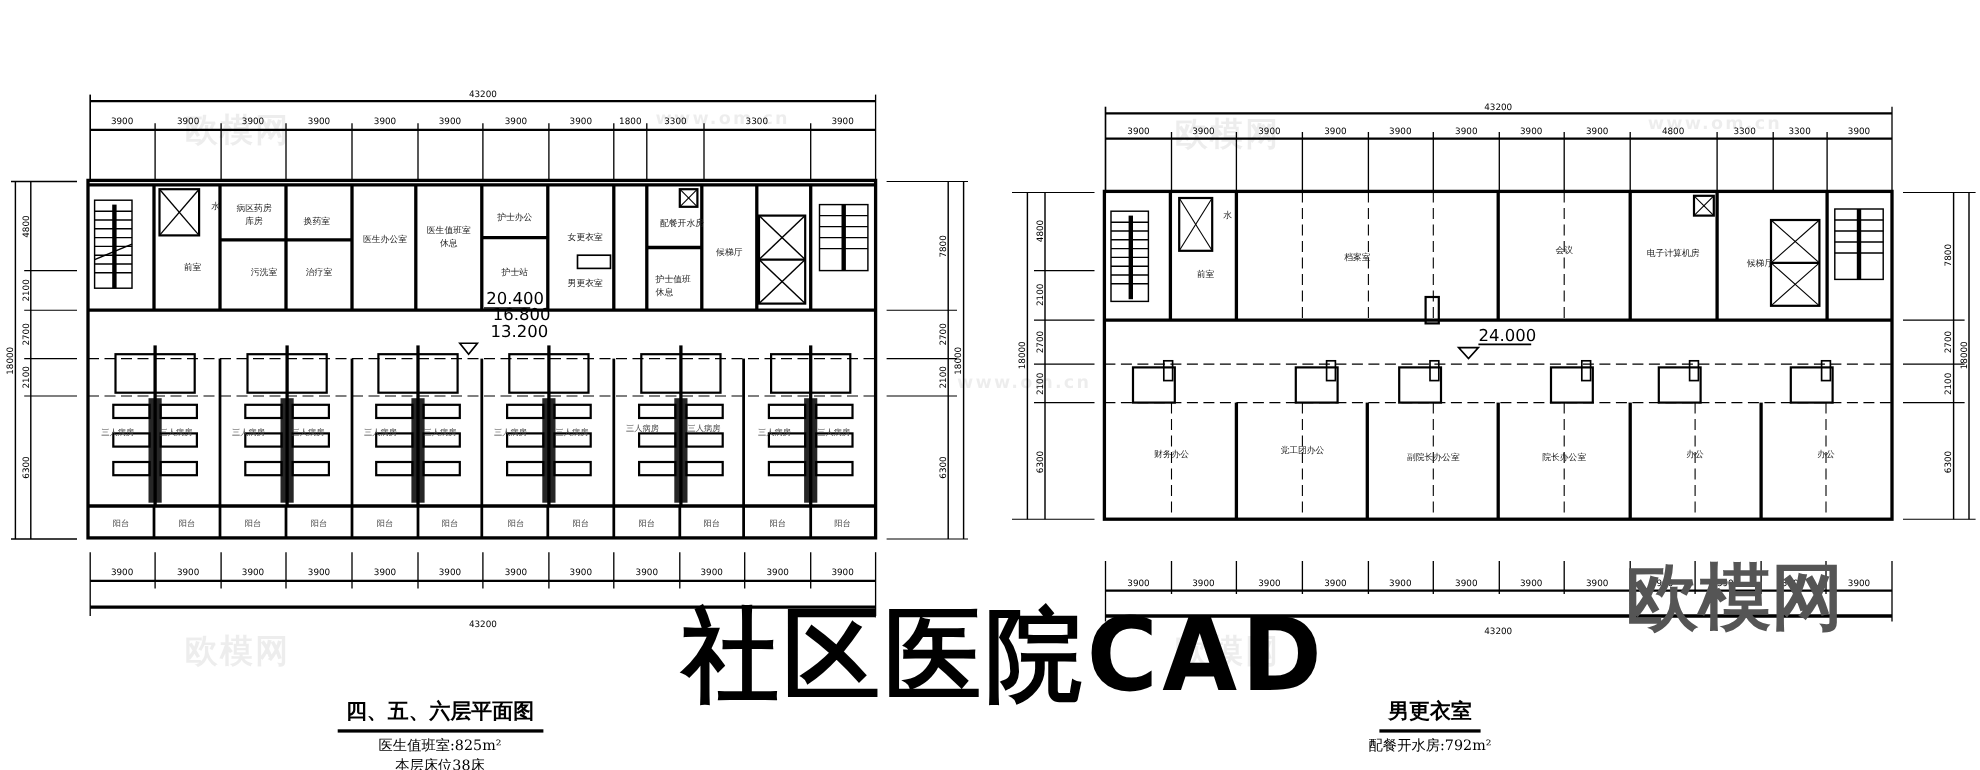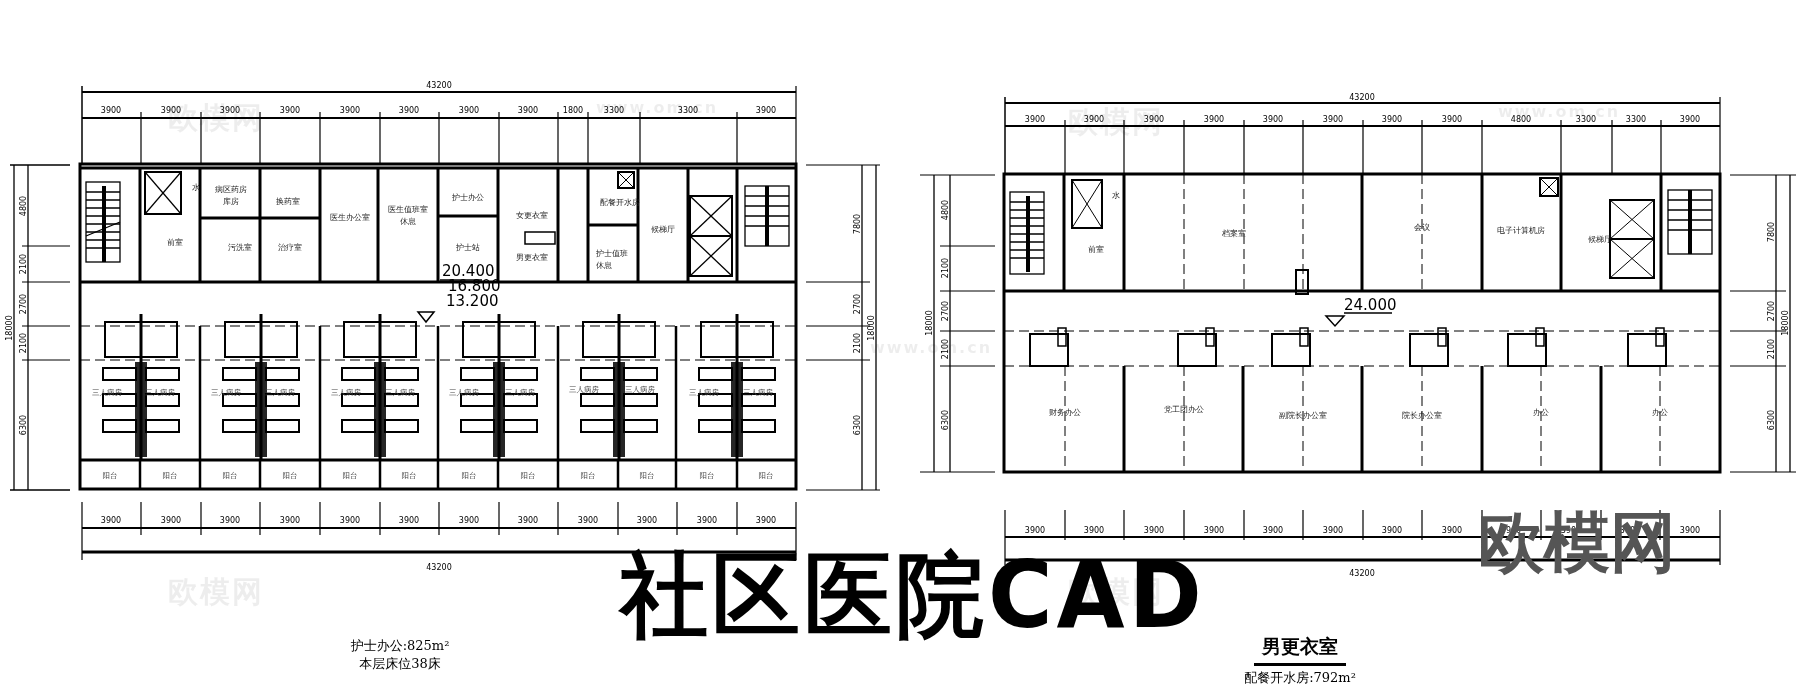--- a/index.html
+++ b/index.html
@@ -467,19 +467,20 @@
 <div class="watermark" style="left:1068px;top:102px;">欧模网</div>
 <div class="watermark watermark-url" style="left:1498px;top:102px;">www.om.cn</div>
 <div class="watermark" style="left:168px;top:572px;">欧模网</div>
 <div class="watermark" style="left:1068px;top:572px;">欧模网</div>
 <div class="watermark watermark-url" style="left:870px;top:338px;">www.om.cn</div>
 
 <div class="big-title">社区医院CAD</div>
 <div class="brand">欧模网</div>
 
 <div class="caption" style="left:300px;top:634px;width:200px;">
-  <div class="cap-line">护士办公:825m²</div>
+  <div class="cap-title">四、五、六层平面图</div>
+  <div class="cap-line">医生值班室:825m²</div>
   <div class="cap-line" style="margin-top:0">本层床位38床</div>
 </div>
 <div class="caption" style="left:1220px;top:634px;width:160px;">
   <div class="cap-title">男更衣室</div>
   <div class="cap-line">配餐开水房:792m²</div>
 </div>
 
 </body></html>

